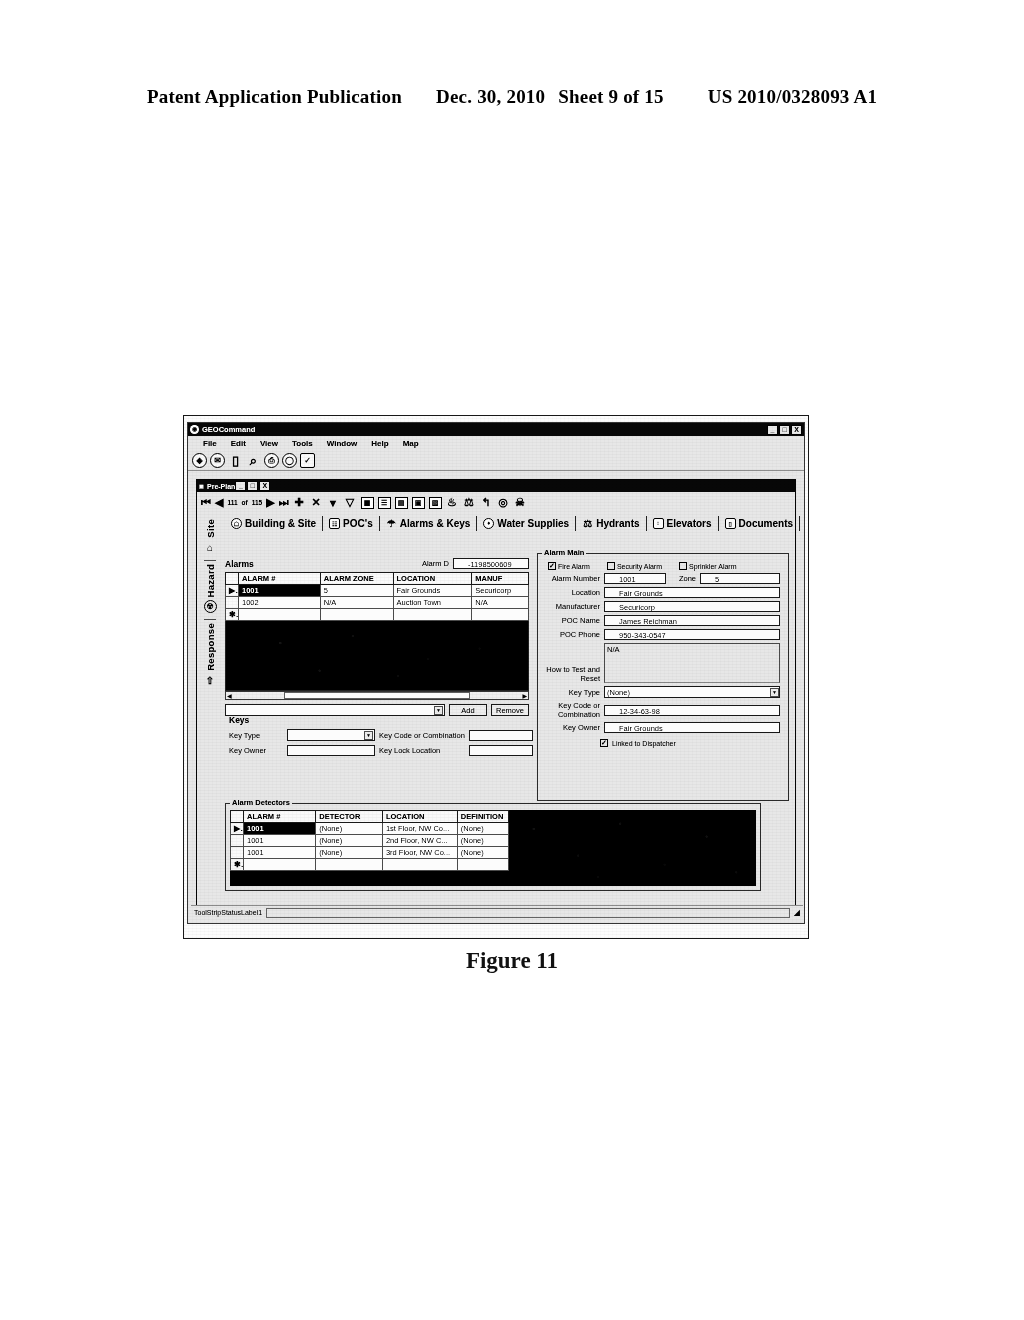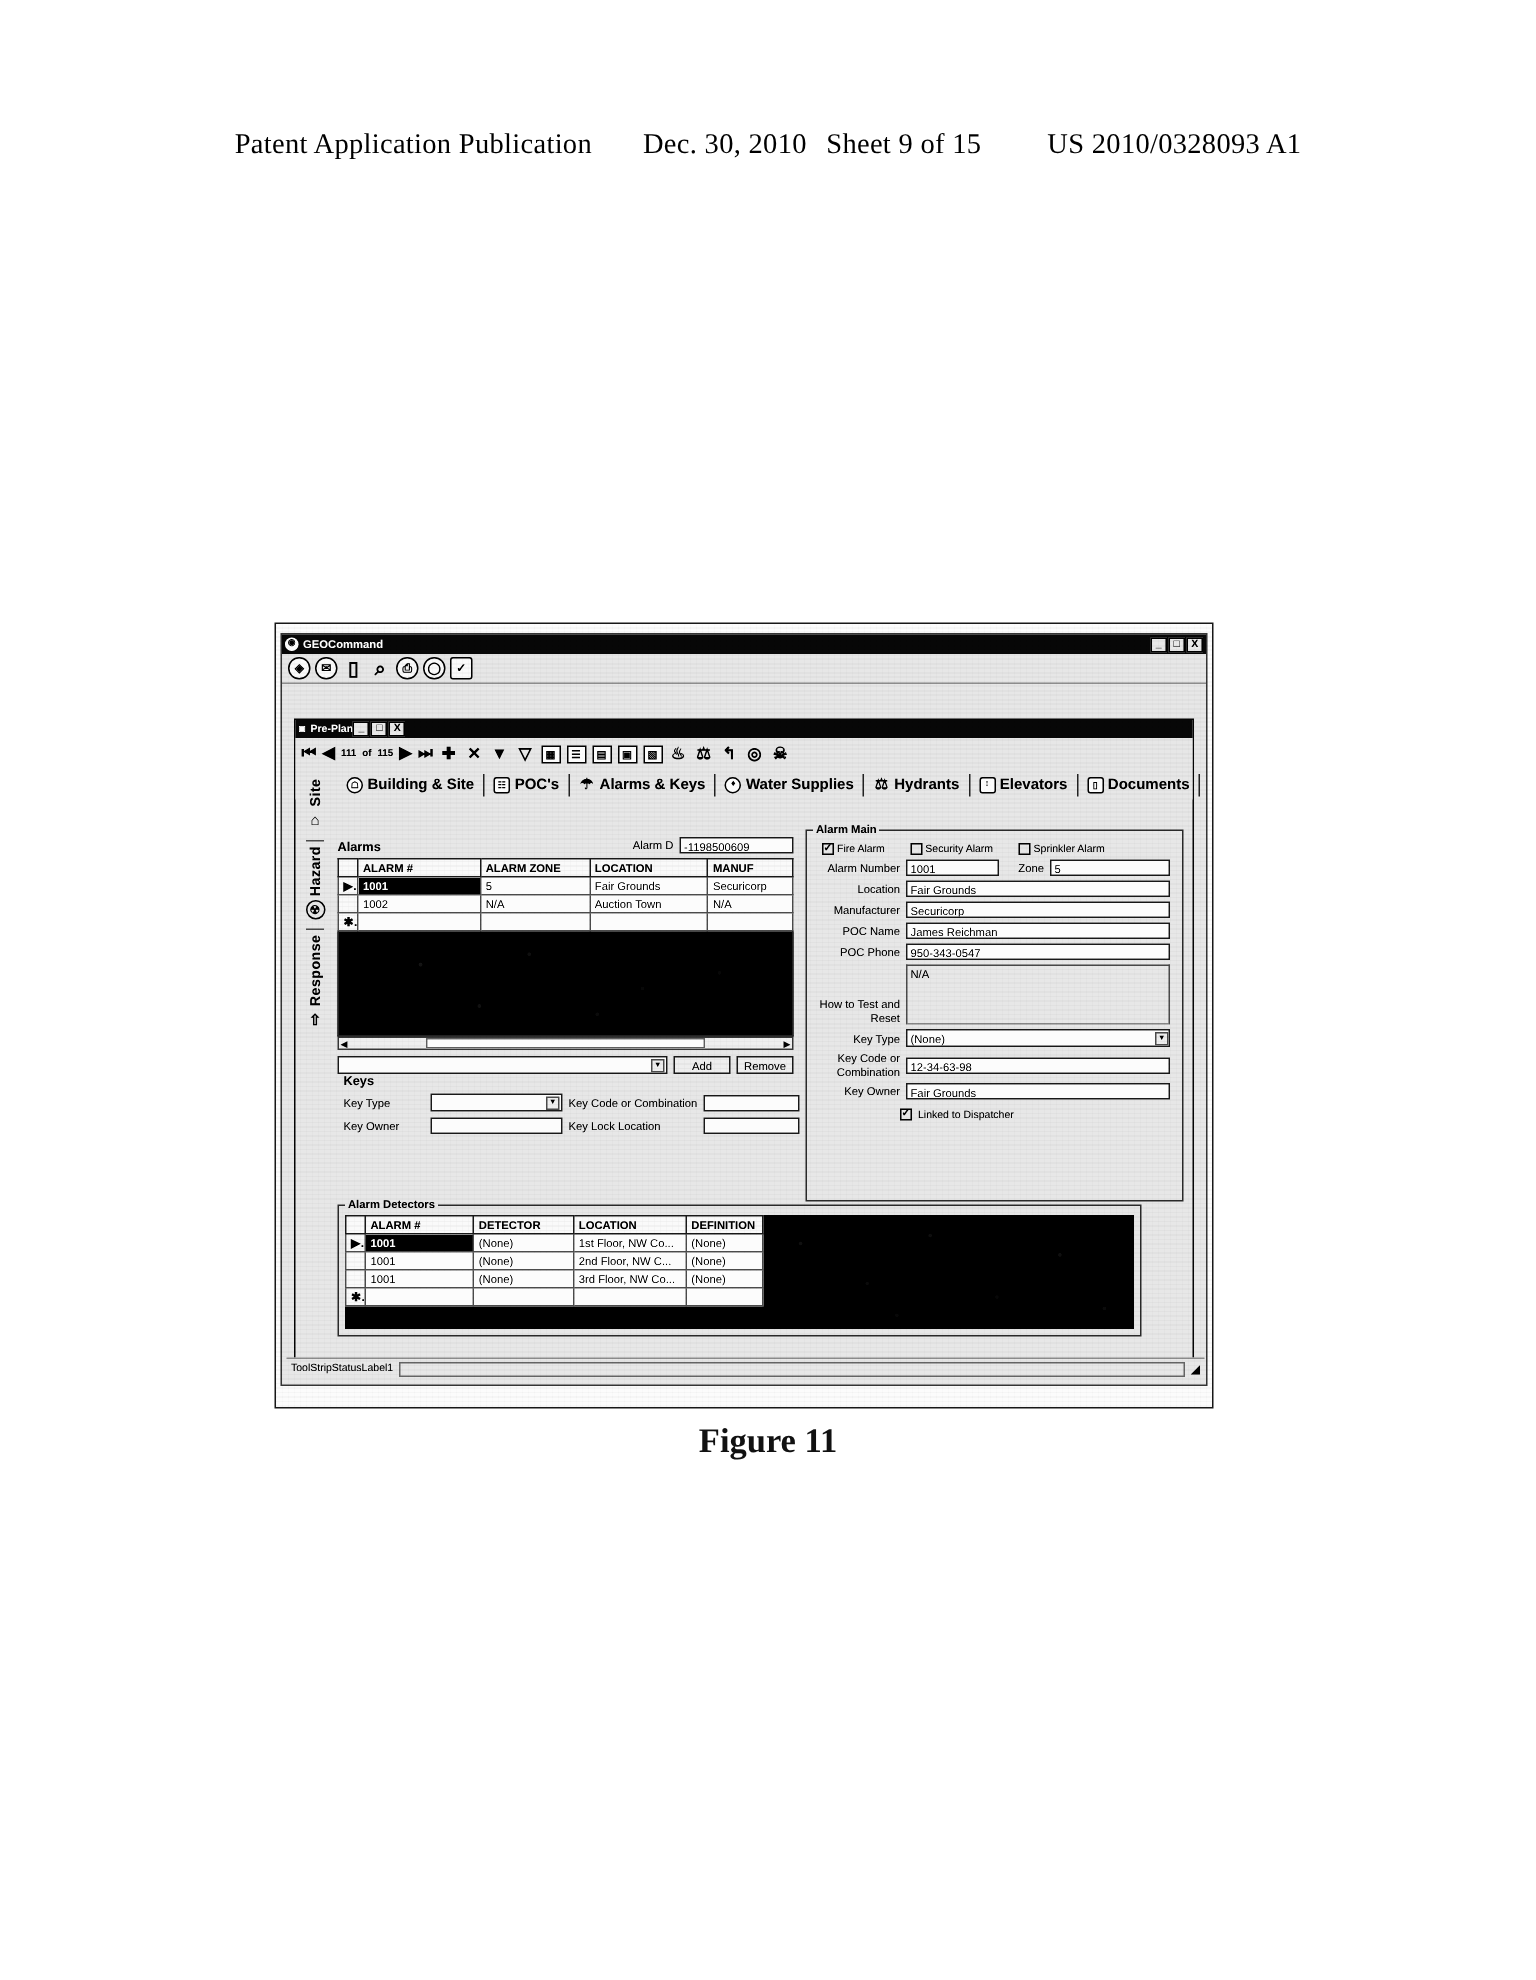--- a/index.html
+++ b/index.html
@@ -9,21 +9,21 @@
     font-family:"Liberation Serif", serif;
     position:relative;
     overflow:hidden;
   }
 
   
   .patent-header{
     position:absolute; top:86px; left:0; width:1024px;
     display:flex; justify-content:center; align-items:baseline;
     font-family:"Liberation Serif", serif;
-    font-weight:normal; font-size:19px; letter-spacing:.2px;
+    font-weight:bold; font-size:19px; letter-spacing:.2px;
     color:#000;
   }
   .patent-header .seg{white-space:nowrap;}
   .ph-gap1{width:34px;} .ph-gap2{width:13px;} .ph-gap3{width:44px;}
 
   
   .fig-caption{
     position:absolute; top:948px; left:0; width:1024px;
     text-align:center; font-family:"Liberation Serif", serif;
     font-weight:bold; font-size:23px; color:#111;
@@ -158,21 +158,21 @@
 
   
   .alarms-grp{position:absolute;left:4px;top:4px;width:304px;}
   .grp-label{font-size:8.5px;font-weight:bold;}
   .alarmid-row{
     position:absolute;right:0;top:-1px;display:flex;align-items:center;gap:4px;
   }
   .alarmid-row .lbl{font-size:7.5px;}
   .fld{
     background:#fff;border:1px solid #2b2b2b;
-    font-size:7.5px;padding:1px 2px;height:11px;line-height:9px;
+    font-size:7.5px;padding:1px 14px;height:11px;line-height:9px;
     white-space:nowrap;overflow:hidden;
   }
 
   table.grid{
     border-collapse:collapse;width:100%;background:#fff;
     font-size:7.5px;table-layout:fixed;
   }
   table.grid th{
     border:1px solid #2b2b2b;background:#e6e6e2;font-weight:bold;
     text-align:left;padding:1px 3px;height:12px;font-size:7.5px;
@@ -314,20 +314,29 @@
     <div class="titlebar">
       <span class="tb-icon">◉</span>
       <span class="tb-title">GEOCommand</span>
       <span class="winbtns">
         <span class="winbtn">_</span>
         <span class="winbtn">□</span>
         <span class="winbtn">X</span>
       </span>
     </div>
 
+    <div class="menubar">
+      <span class="mi">File</span>
+      <span class="mi">Edit</span>
+      <span class="mi">View</span>
+      <span class="mi">Tools</span>
+      <span class="mi">Window</span>
+      <span class="mi">Help</span>
+      <span class="mi">Map</span>
+    </div>
 
     <div class="apptoolbar">
       <span class="tbico">◈</span>
       <span class="tbico">✉</span>
       <span class="tbico plain">▯</span>
       <span class="tbico plain">⌕</span>
       <span class="tbico">⎙</span>
       <span class="tbico">◯</span>
       <span class="tbico sq">✓</span>
     </div>

